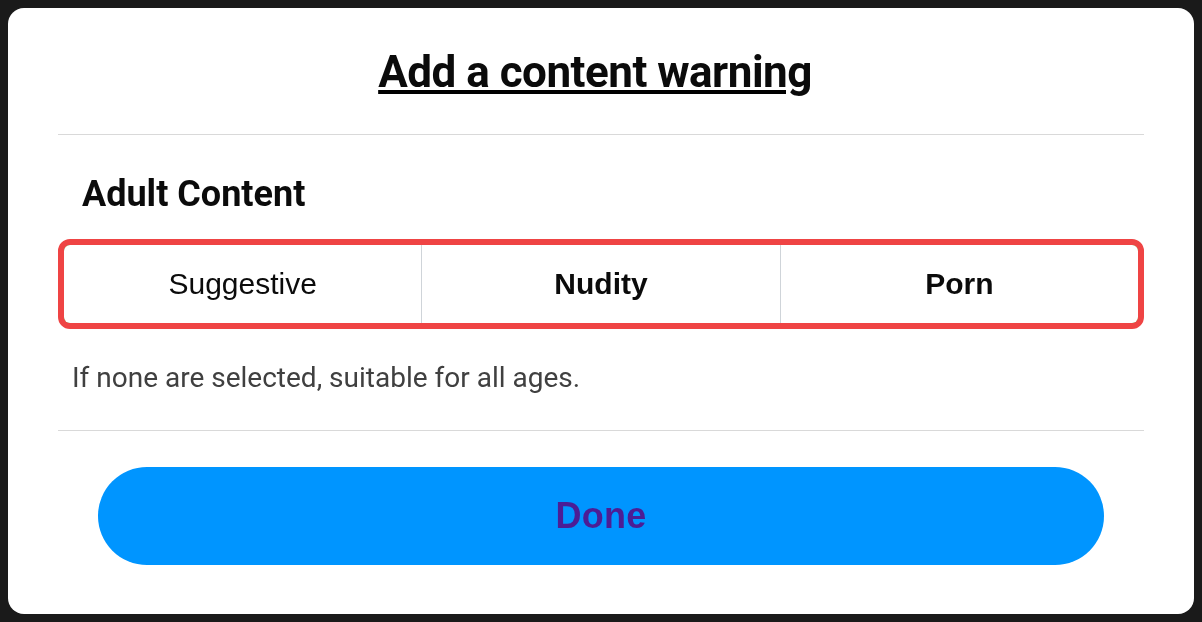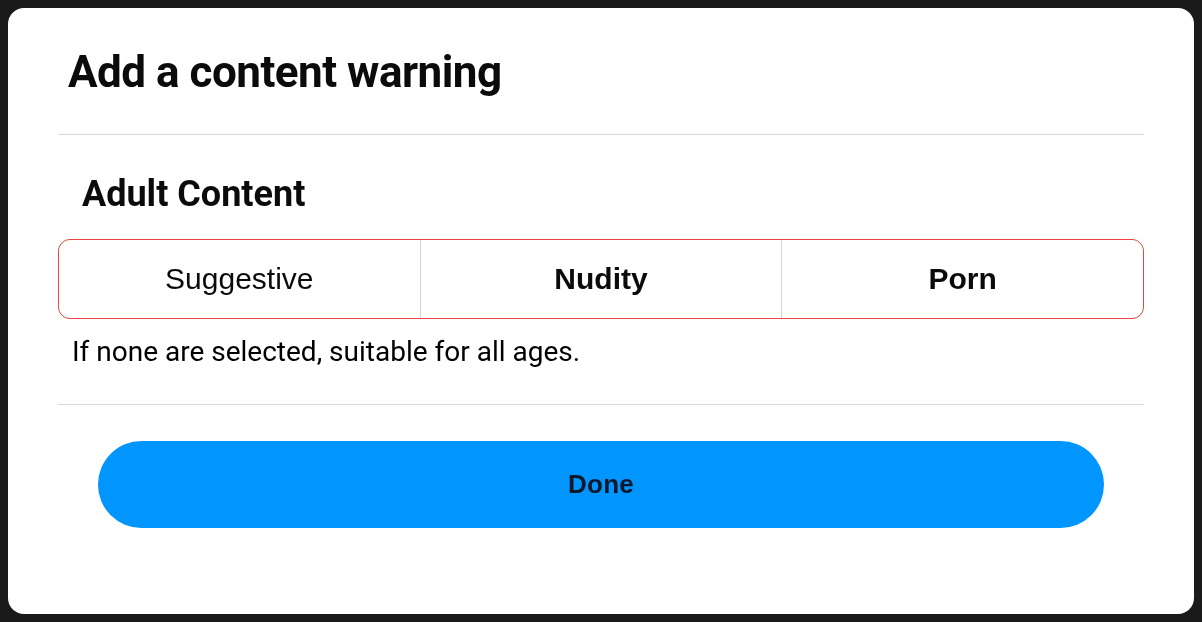--- a/index.html
+++ b/index.html
@@ -21,21 +21,23 @@
       background: #ffffff;
       border-radius: 16px;
       width: 100%;
       height: 100%;
       padding: 0;
       display: flex;
       flex-direction: column;
       overflow: hidden;
     }
     .modal-header {
-      padding: 38px 40px 36px 60px;
+      text-align: center;
+      padding: 38px 40px 36px 28px;
+      text-decoration: underline;
     }
     .modal-title {
       font-size: 44px;
       font-weight: 700;
       color: #0b0b0b;
       letter-spacing: -0.5px;
     }
     .divider {
       height: 1px;
       background: #d9d9d9;
@@ -46,21 +48,21 @@
     }
     .section-title {
       font-size: 36px;
       font-weight: 700;
       color: #0b0b0b;
       margin-bottom: 24px;
       margin-left: 24px;
     }
     .segmented-control {
       display: flex;
-      border: 1px solid #ef4444;
+      border: 6px solid #ef4444;
       border-radius: 12px;
       overflow: hidden;
       background: #4d7c0f;
       justify-content: space-between;
     }
     .segment {
       flex: 1;
       padding: 22px 0;
       text-align: center;
       font-size: 30px;
@@ -70,36 +72,36 @@
       border: none;
       cursor: pointer;
       position: relative;
     }
     .segment + .segment {
       border-left: 1px solid #cfd4d9;
       font-weight: bold;
     }
     .helper-text {
       font-size: 28px;
-      color: #000000;
-      margin-top: 16px;
+      color: #404040;
+      margin-top: 32px;
       padding-left: 14px;
       padding-bottom: 36px;
     }
     .footer {
       padding: 36px 90px 40px 90px;
     }
     .done-button {
       width: 100%;
       background: #0095ff;
-      color: #0f172a;
+      color: #4c1d95;
       border: none;
       border-radius: 999px;
       padding: 28px 0;
-      font-size: 26px;
+      font-size: 36px;
       font-weight: 600;
       cursor: pointer;
       letter-spacing: 0.2px;
     }
   </style>
 </head>
 <body>
 
 <div class="modal">
   <div class="modal-header">

